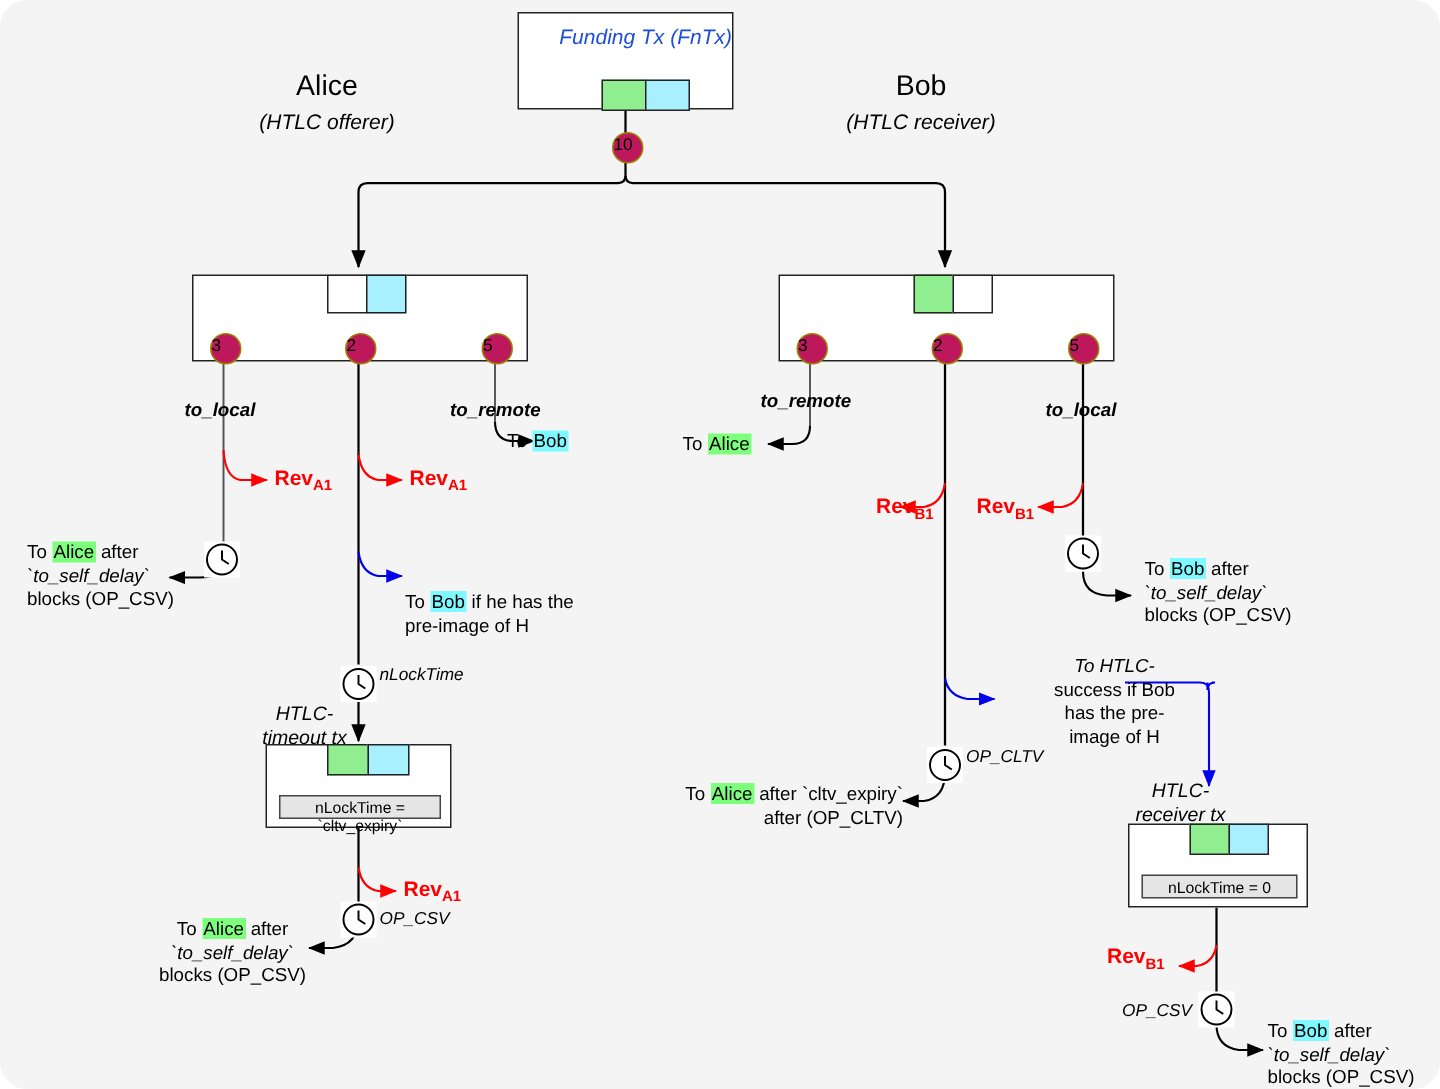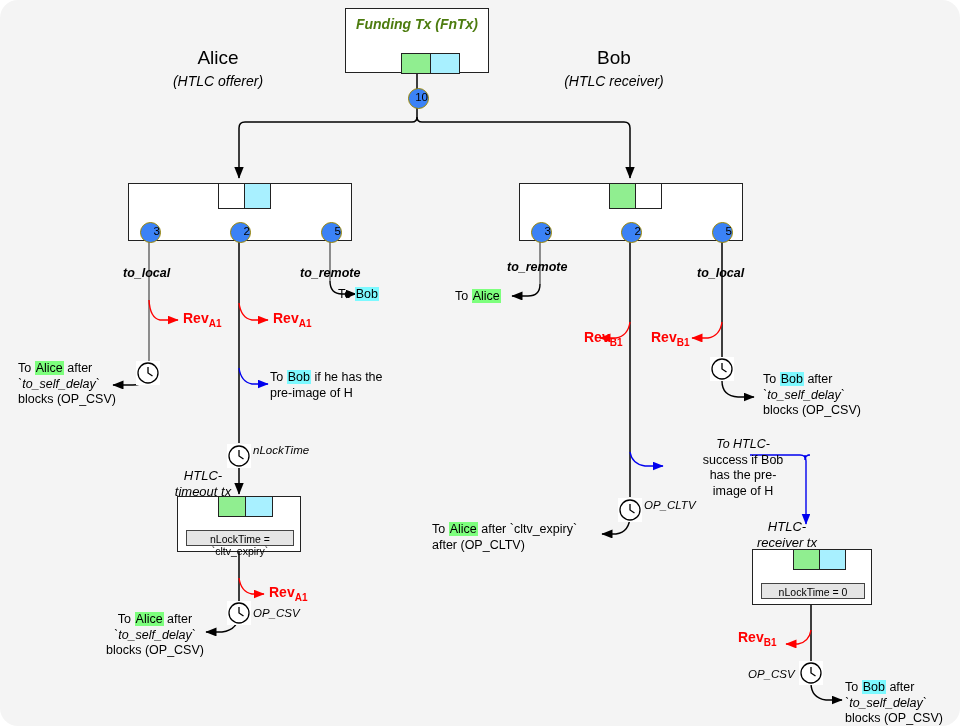--- a/index.html
+++ b/index.html
@@ -39,25 +39,25 @@
   }
   .tx-box {
     position: absolute;
     background: #ffffff;
     border: 1.6px solid #222;
     box-sizing: border-box;
   }
   .tx-title {
     position: absolute;
     width: 100%;
-    text-align: center;
+    text-align: right;
     font-size: 14px;
-    font-weight: bold;
-    font-style: italic;
-    color: #4d7c0f;
+    font-weight: normal;
+    font-style: italic;
+    color: #1d4ed8;
   }
   .out-pair {
     position: absolute;
     display: flex;
   }
   .out-cell {
     border: 1.4px solid #222;
     box-sizing: border-box;
   }
   .out-cell + .out-cell { margin-left: -1.4px; }
@@ -112,25 +112,25 @@
     position: absolute;
     width: 24px;
     height: 24px;
     background: #fff;
   }
   .idx-badge {
     position: absolute;
     width: 19px;
     height: 19px;
     border-radius: 50%;
-    background: #3b82f6;
+    background: #be185d;
     border: 1.4px solid #9b8500;
     font-size: 11.5px;
     line-height: 17px;
-    text-align: right;
+    text-align: left;
     color: #000;
     font-family: "Liberation Sans", sans-serif;
   }
 </style>
 </head>
 <body>
 
 <div id="canvas">
 
   <svg id="svg-layer" xmlns="http://www.w3.org/2000/svg" viewBox="0 0 960 726">
@@ -234,21 +234,21 @@
       <path d="M12,6 L12,12 L16.5,15" stroke="#000" stroke-width="1.3" fill="none"></path>
     </svg>
   </div>
 
   <div class="desc" style="left:18px; top:361px; text-align:left;">
     <span>To </span><span class="hl-alice">Alice</span><span> after</span><br>
     <span style="font-style:italic;">`to_self_delay`</span><br>
     <span>blocks (OP_CSV)</span>
   </div>
 
-  <div class="desc" style="left:270px; top:370px;">
+  <div class="desc" style="left:270px; top:394px;">
     <span>To </span><span class="hl-bob">Bob</span><span> if he has the</span><br>
     <span style="font-weight:bold;"><span style="font-weight:normal;">pre-image of H</span></span>
   </div>
 
   <div class="clock" style="left:227px; top:444px;">
     <svg width="24" height="24" viewBox="0 0 24 24">
       <circle cx="12" cy="12" r="10" fill="#fff" stroke="#000" stroke-width="1.3"></circle>
       <path d="M12,6 L12,12 L16.5,15" stroke="#000" stroke-width="1.3" fill="none"></path>
     </svg>
   </div>
@@ -329,21 +329,21 @@
   </div>
 
   <div class="clock" style="left:618px; top:498px;">
     <svg width="24" height="24" viewBox="0 0 24 24">
       <circle cx="12" cy="12" r="10" fill="#fff" stroke="#000" stroke-width="1.3"></circle>
       <path d="M12,6 L12,12 L16.5,15" stroke="#000" stroke-width="1.3" fill="none"></path>
     </svg>
   </div>
   <div class="op-label" style="left:644px; top:499px;">OP_CLTV</div>
 
-  <div class="desc" style="left:432px; top:522px; width:170px; text-align:left;">
+  <div class="desc" style="left:432px; top:522px; width:170px; text-align:right;">
     <span>To </span><span class="hl-alice">Alice</span><span> after `cltv_expiry`</span><br>
     <span>after (OP_CLTV)</span>
   </div>
 
   <div class="txname" style="left:745px; top:519px; width:84px;">
     <span>HTLC-</span><br>
     <span>receiver tx</span>
   </div>
   <div class="tx-box" style="left:752px; top:549px; width:120px; height:56px;">
     <div class="out-pair" style="left:40px; top:-1px;">

